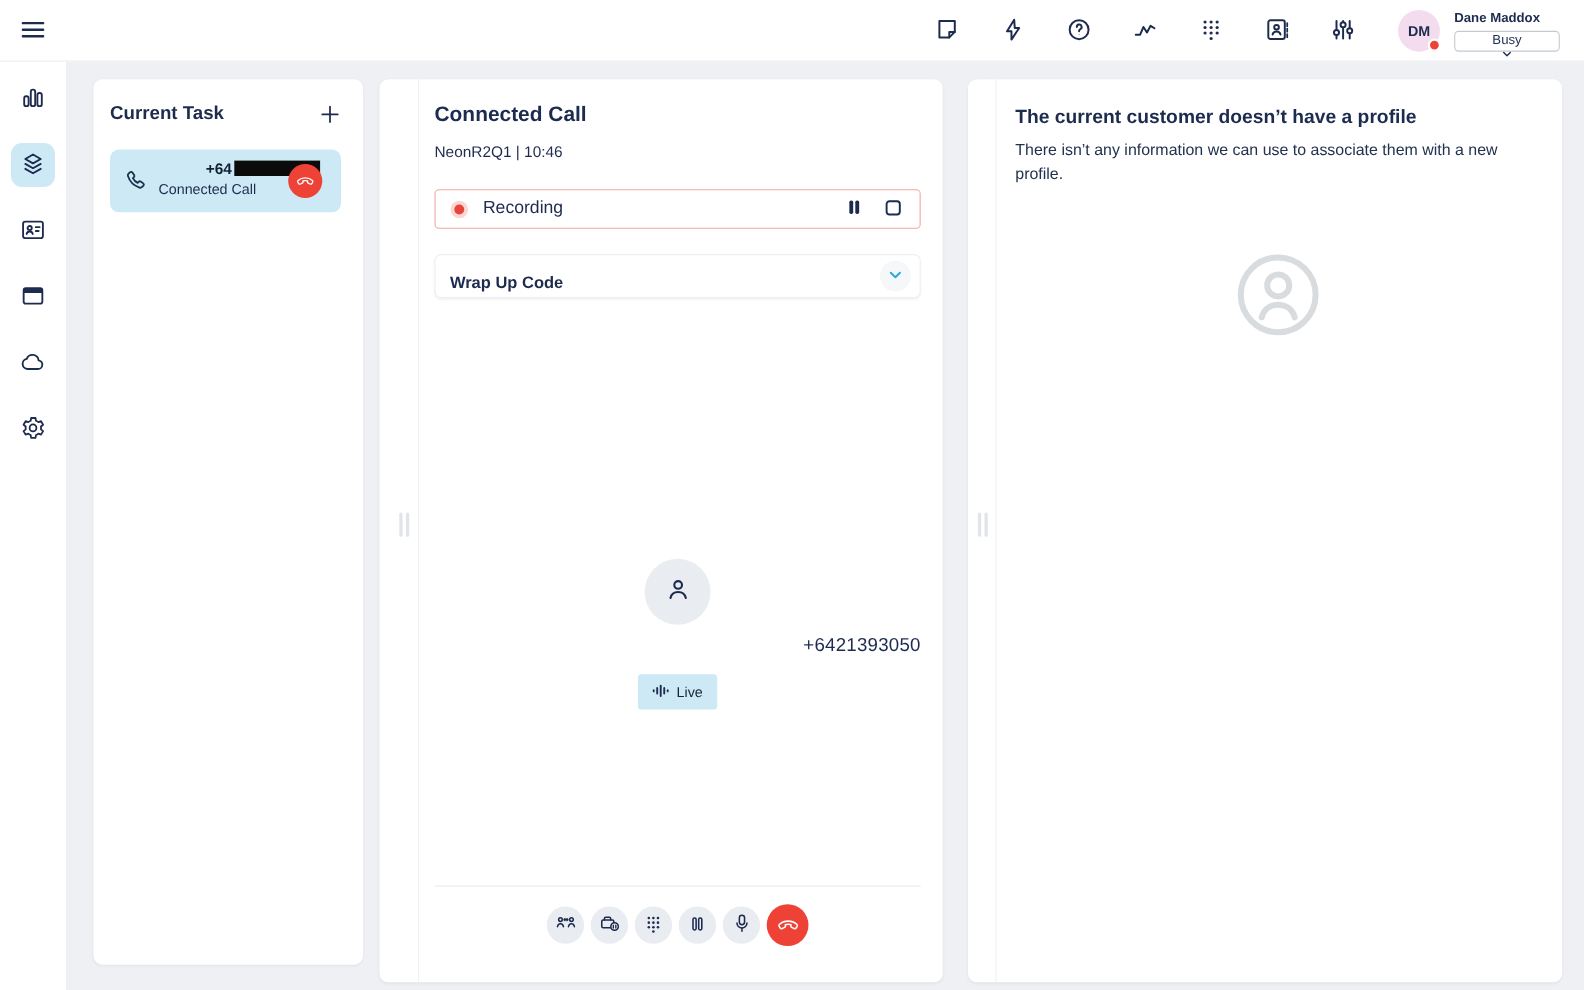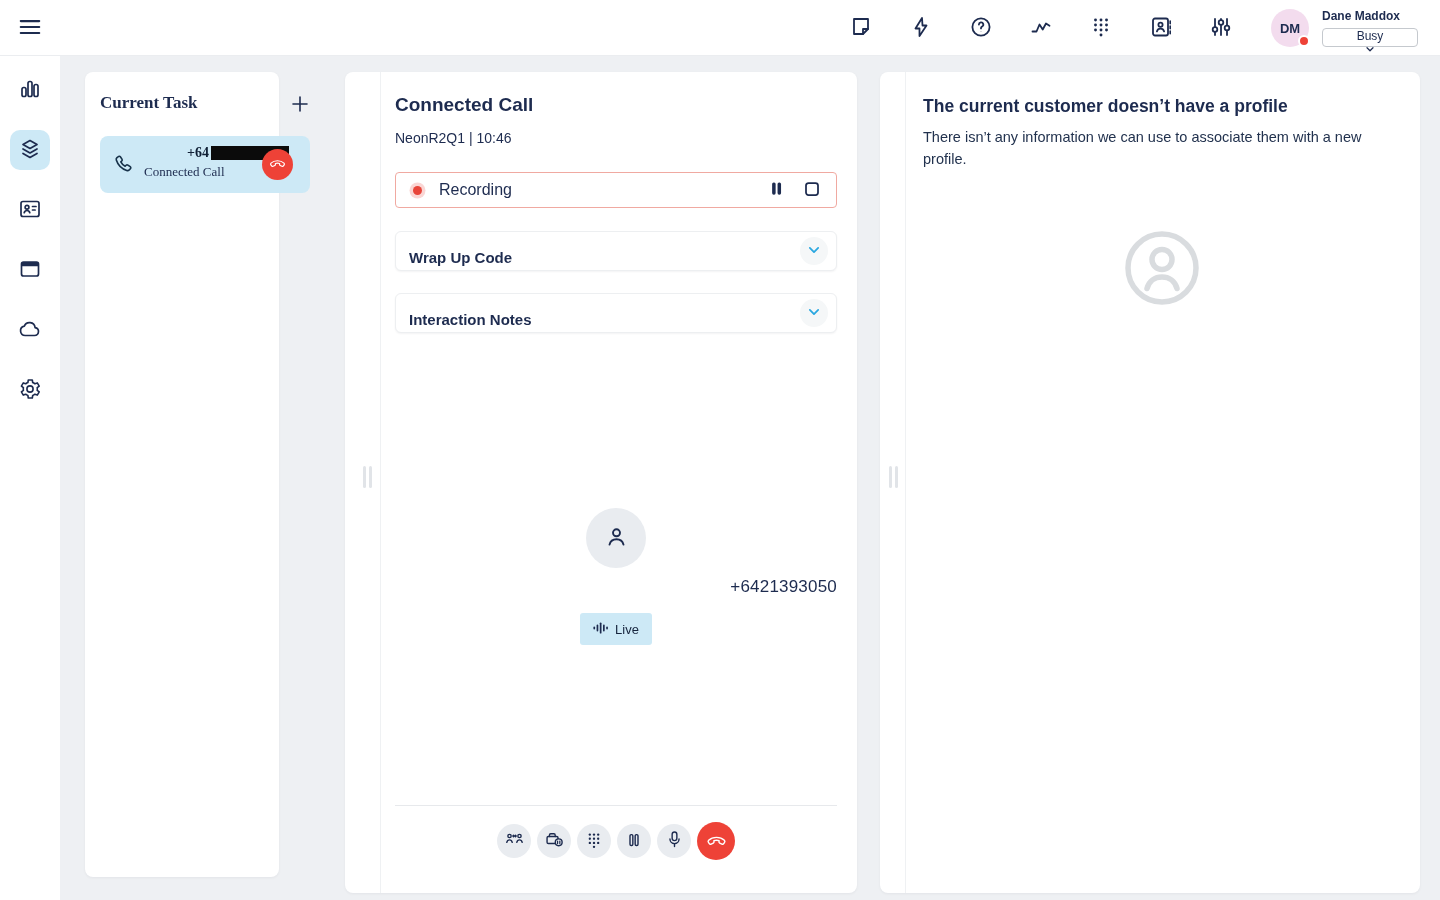--- a/index.html
+++ b/index.html
@@ -19,21 +19,21 @@
   .status-select { position:absolute; left:1322px; top:28px; width:96px; height:19px; border:1px solid #c5c9ce; border-radius:4px; background:#fff; font-size:12px; color:#1d2b4f; display:flex; align-items:center; justify-content:space-between; padding:0 7px; cursor:pointer;flex-direction:column; }
 
   
   .rail { position:absolute; left:0; top:56px; bottom:0; width:60px; background:#fff; display:flex; flex-direction:column; align-items:center; padding-top:14px; gap:20px; }
   .rail .icon-btn { width:40px; height:40px; border-radius:10px; }
   .rail .icon-btn.active { background:#cde9f6; }
 
   
   .content { position:absolute; left:60px; top:56px; right:0; bottom:0; background:#eef0f3; }
   .panel { position:absolute; background:#fff; border-radius:8px; box-shadow:0 1px 3px rgba(16,24,40,.05); }
-  .panel-left  { left:25px;  top:16px; width:194px; height:805px;font-family:Liberation Serif, serif; }
+  .panel-left  { left:25px;  top:16px; width:245px; height:805px; }
   .panel-mid   { left:285px; top:16px; width:512px; height:821px; }
   .panel-right { left:820px; top:16px; width:540px; height:821px; }
   .pane-line { position:absolute; top:0; bottom:0; width:0; border-left:1px solid #eff1f3; }
   .panel-mid .pane-line { left:35px; }
   .panel-right .pane-line { left:25px; }
   .drag-handle { position:absolute; top:394px; display:flex; gap:3px; cursor:col-resize; }
   .drag-handle span { width:3px; height:22px; background:#e1e4e8; border-radius:2px; }
   .panel-mid .drag-handle { left:18px; }
   .panel-right .drag-handle { left:9px; }
 
@@ -296,30 +296,20 @@
         <span class="acc-label">Wrap Up Code</span>
         <span class="acc-chevron">
           <span>
             <svg width="20" height="20" viewBox="0 0 24 24" fill="none" stroke="#2aa7e0" stroke-width="2.1" stroke-linecap="round" stroke-linejoin="round">
                 <path d="M7 9.5l5 5 5-5"></path>
               </svg>
           </span>
         </span>
       </button>
 
-      <button class="acc-card acc-notes">
-        <span class="acc-label">Interaction Notes</span>
-        <span class="acc-chevron">
-          <span>
-            <svg width="20" height="20" viewBox="0 0 24 24" fill="none" stroke="#2aa7e0" stroke-width="2.1" stroke-linecap="round" stroke-linejoin="round">
-                <path d="M7 9.5l5 5 5-5"></path>
-              </svg>
-          </span>
-        </span>
-      </button>
 
       <div class="caller-avatar">
         <span>
           <svg width="27" height="27" viewBox="0 0 24 24" fill="none" stroke="#1d2b4f" stroke-width="1.7" stroke-linecap="round" stroke-linejoin="round">
               <circle cx="12" cy="8.7" r="3.1"></circle>
               <path d="M5.8 19.2c.7-3.1 3.2-4.8 6.2-4.8s5.5 1.7 6.2 4.8"></path>
             </svg>
         </span>
       </div>
       <div class="caller-number">+6421393050</div>

